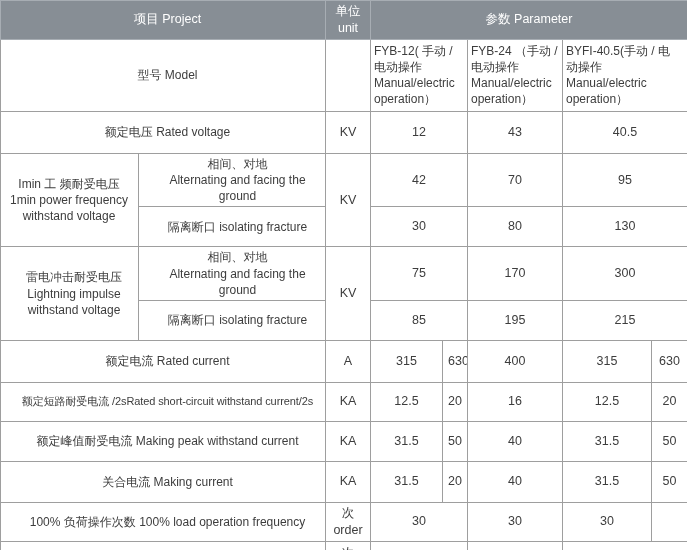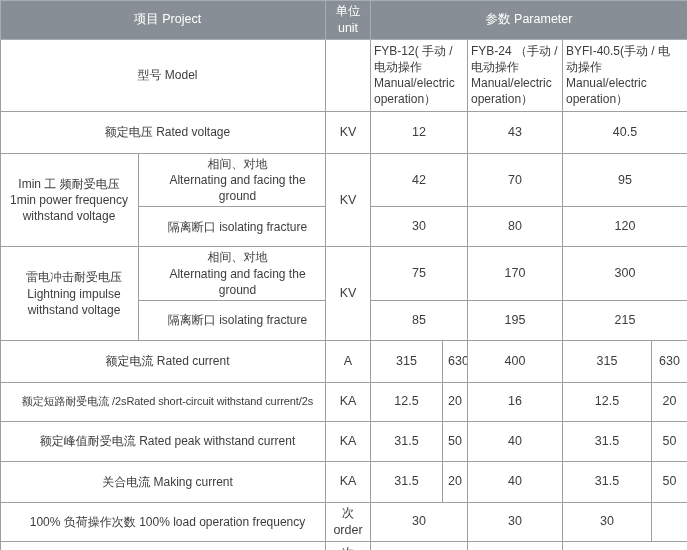--- a/index.html
+++ b/index.html
@@ -85,21 +85,21 @@
     <td class="val" rowspan="2">KV</td>
     <td class="val" colspan="2">42</td>
     <td class="val">70</td>
     <td class="val" colspan="2">95</td>
   </tr>
 
   <tr style="height:40px">
     <td class="sublbl">隔离断口 isolating fracture</td>
     <td class="val" colspan="2">30</td>
     <td class="val">80</td>
-    <td class="val" colspan="2">120</td>
+    <td class="val" colspan="2">130</td>
   </tr>
 
   <tr style="height:40px">
     <td class="lbl" rowspan="2">
       <span class="line">雷电冲击耐受电压</span>
       <span class="line">Lightning impulse withstand voltage</span>
     </td>
     <td class="sublbl">
       <span class="line">相间、对地</span>
       <span class="line">Alternating and facing the ground</span>
@@ -131,21 +131,21 @@
     <td class="lbl tight" colspan="2">额定短路耐受电流 /2sRated short-circuit withstand current/2s</td>
     <td class="val">KA</td>
     <td class="val">12.5</td>
     <td class="val">20</td>
     <td class="val">16</td>
     <td class="val">12.5</td>
     <td class="val">20</td>
   </tr>
 
   <tr style="height:40px">
-    <td class="lbl" colspan="2">额定峰值耐受电流 Rated peak withstand current</td>
+    <td class="lbl" colspan="2">额定峰值耐受电流 Making peak withstand current</td>
     <td class="val">KA</td>
     <td class="val">31.5</td>
     <td class="val">50</td>
     <td class="val">40</td>
     <td class="val">31.5</td>
     <td class="val">50</td>
   </tr>
 
   <tr style="height:41px">
     <td class="lbl" colspan="2">关合电流 Making current</td>

